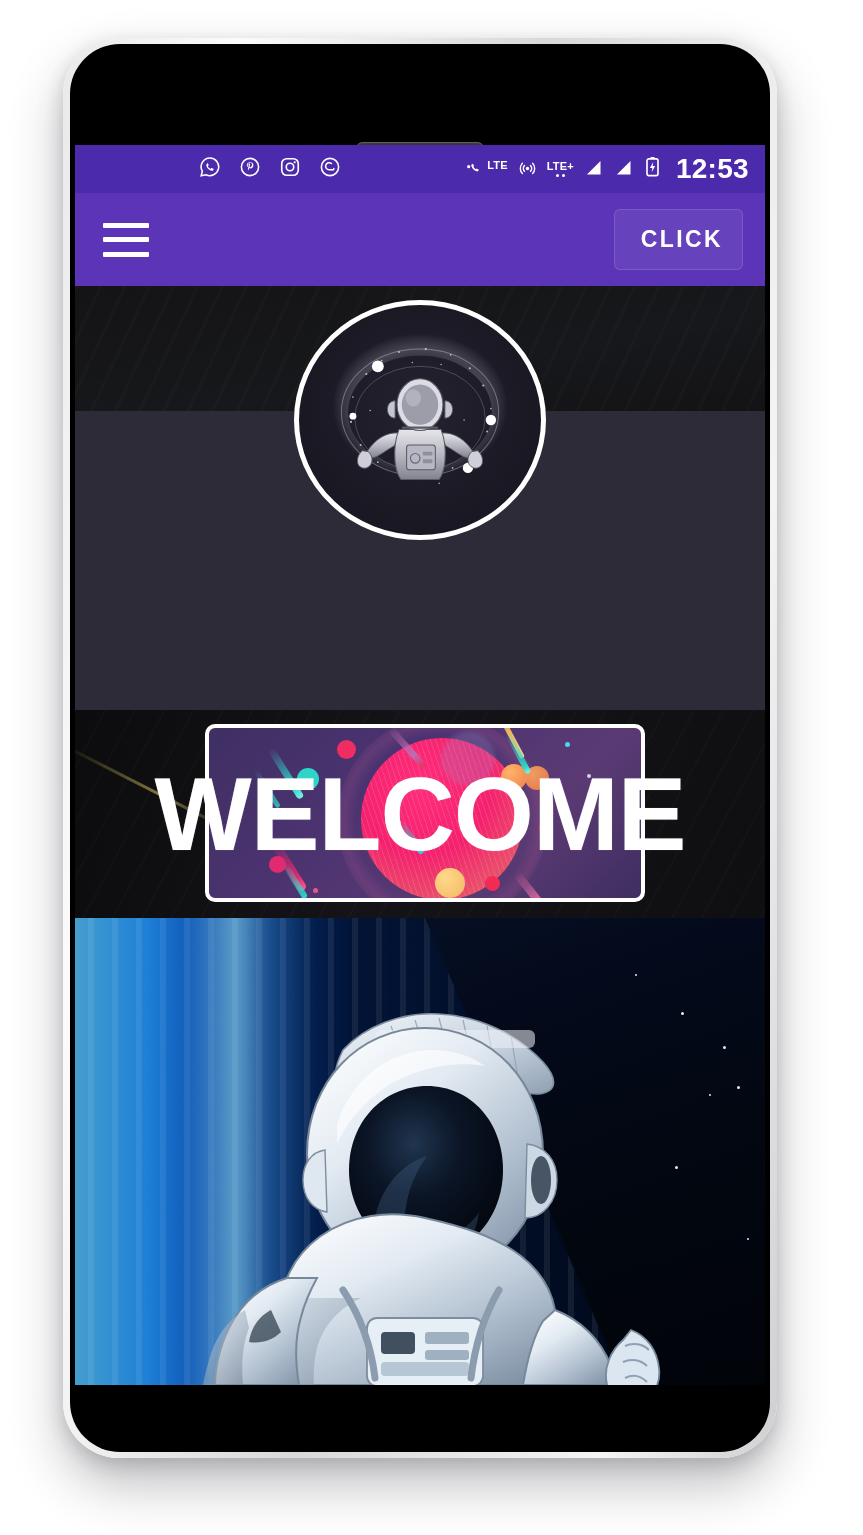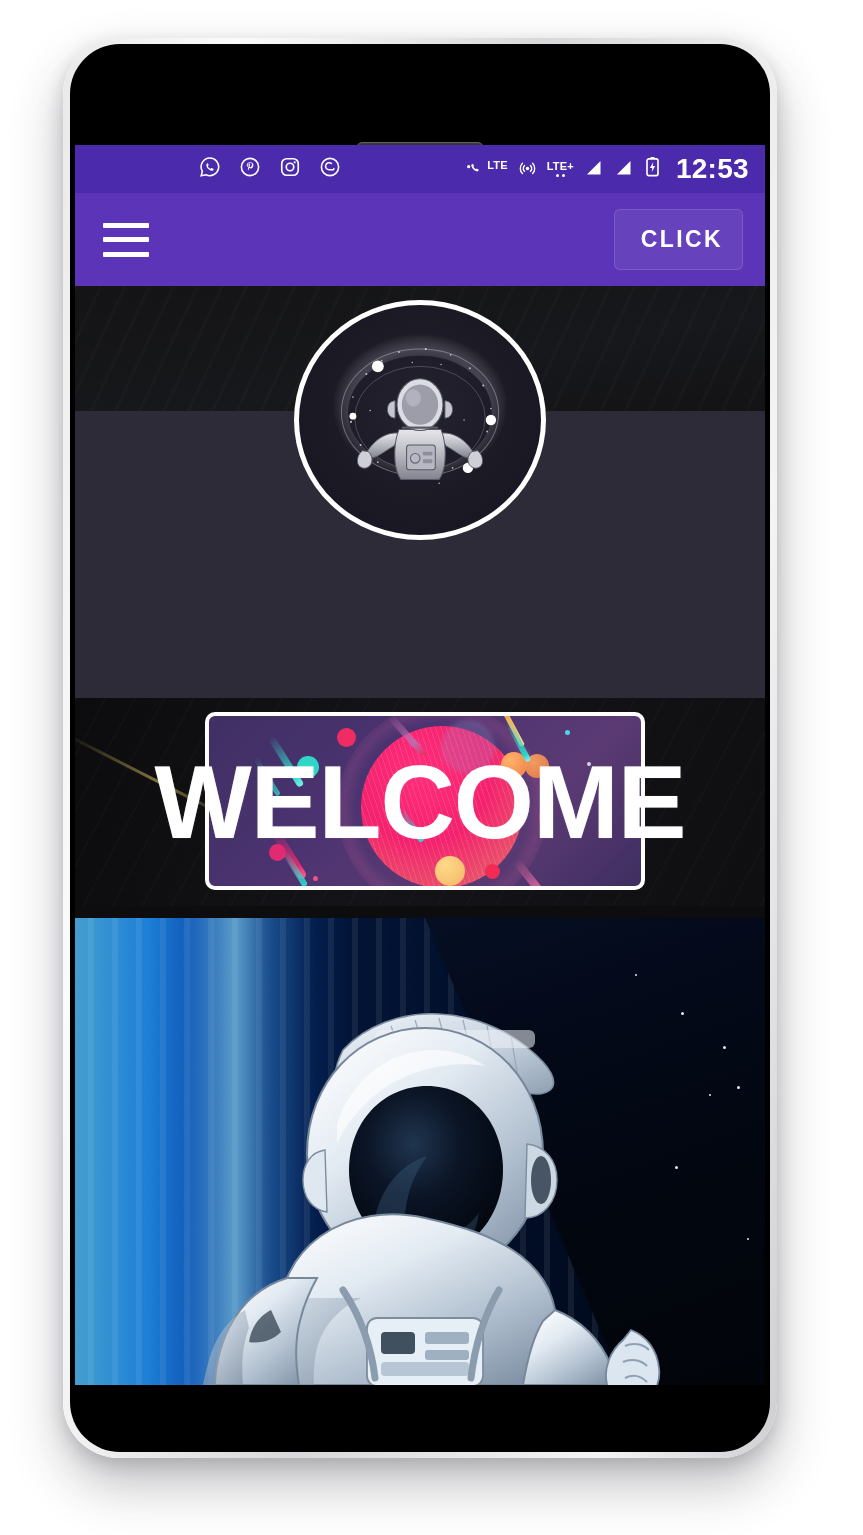--- a/index.html
+++ b/index.html
@@ -134,21 +134,21 @@
     border:5px solid #ffffff;
     border-radius:50%;
     background:radial-gradient(circle at 50% 45%, #24222f 0%, #1a1924 60%, #141320 100%);
     overflow:hidden;
   }
   .logo-svg { position:absolute; left:0; top:0; width:100%; height:100%; }
 
   
   #welcome-section {
     position:absolute;
-    left:0; top:412px; width:100%; height:208px;
+    left:0; top:424px; width:100%; height:208px;
     background:linear-gradient(105deg,#0c0c0e 0%,#141418 45%,#0f0f12 100%);
     overflow:hidden;
   }
   #welcome-bg-streaks {
     position:absolute; left:0; top:0; width:100%; height:100%;
     background:repeating-linear-gradient(118deg,
       rgba(120,120,140,0.035) 0px, rgba(120,120,140,0.035) 2px,
       rgba(0,0,0,0) 2px, rgba(0,0,0,0) 26px);
   }
   #welcome-streak-yellow {

